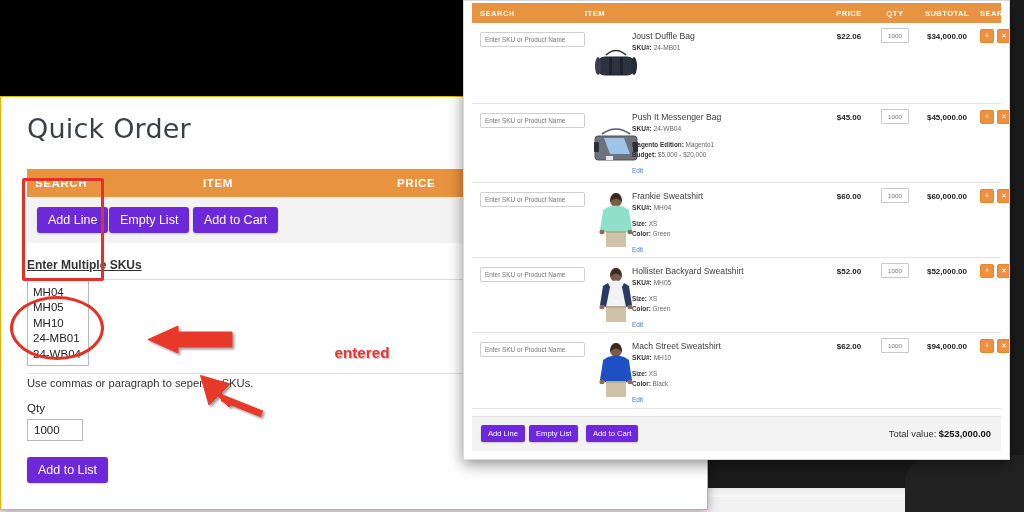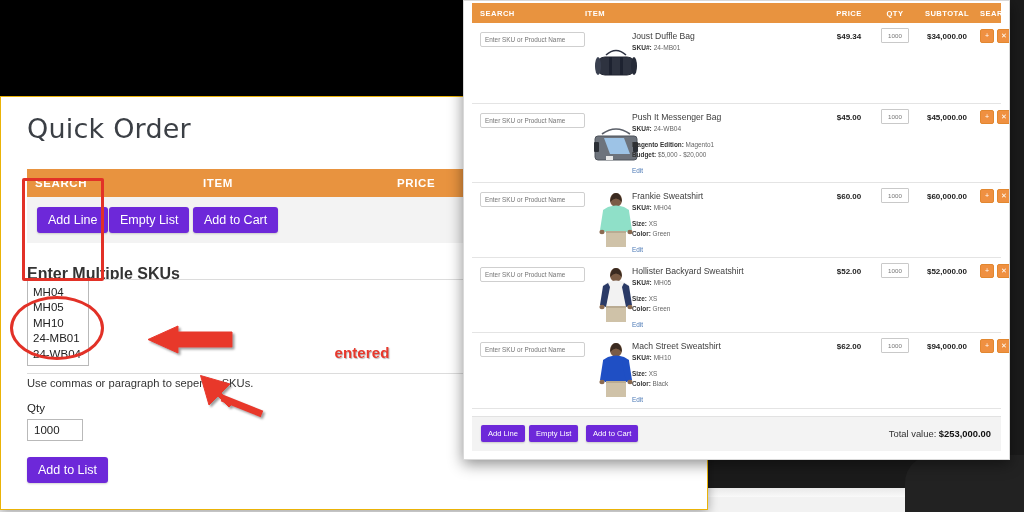--- a/index.html
+++ b/index.html
@@ -60,21 +60,21 @@
     box-shadow:0 1px 2px rgba(0,0,0,.18);
   }
   .qo-toolbar .btn-orange{
     position:absolute;top:10px;height:26px;font-size:12.5px;padding:0 11px;
   }
   .b-addline{left:10px;}
   .b-emptylist{left:82px;}
   .b-addcart{left:166px;}
 
   .lbl-skus{
-    position:absolute;left:26px;top:168px;font-size:16px;font-weight:bold;color:#333;text-decoration:underline;
+    position:absolute;left:26px;top:161px;font-size:12px;font-weight:bold;color:#333;text-decoration:underline;
   }
   .sku-box{
     position:absolute;left:26px;top:182px;width:675px;height:93px;
     border-top:1px solid #dcdcdc;border-bottom:1px solid #dcdcdc;
     background:#fff;
   }
   .sku-textarea{
     position:absolute;left:0px;top:0px;width:62px;height:86px;
     border:1px solid #b9b9b9;background:#fff;
     font-size:11.5px;color:#222;line-height:15.4px;padding:4px 5px;
@@ -252,21 +252,21 @@
         <rect x="19" y="26" width="3" height="18" fill="#1d2230"></rect>
         <rect x="30" y="26" width="3" height="18" fill="#1d2230"></rect>
         <ellipse cx="8" cy="35" rx="3" ry="9" fill="#3a4050"></ellipse>
         <ellipse cx="44" cy="35" rx="3" ry="9" fill="#262b38"></ellipse>
       </svg></div>
           <div class="rp-info">
             <div class="rp-name">Joust Duffle Bag</div>
             <div class="rp-sku"><b>SKU#:</b> 24-MB01</div>
             <div class="rp-opts"></div>
           </div>
-          <div class="rp-price">$49.34</div>
+          <div class="rp-price">$22.06</div>
           <input class="rp-qty" value="1000" style="">
           <div class="rp-subtotal">$34,000.00</div>
           <div class="rp-actions">
             <div class="act-btn">+</div>
             <div class="act-btn">✕</div>
           </div>
         </div>
         <div class="rp-row" style="height: 79px;">
           <input class="rp-search-input" placeholder="Enter SKU or Product Name" style="">
           <div class="rp-thumb"><svg viewBox="0 0 52 62" width="52" height="62">

